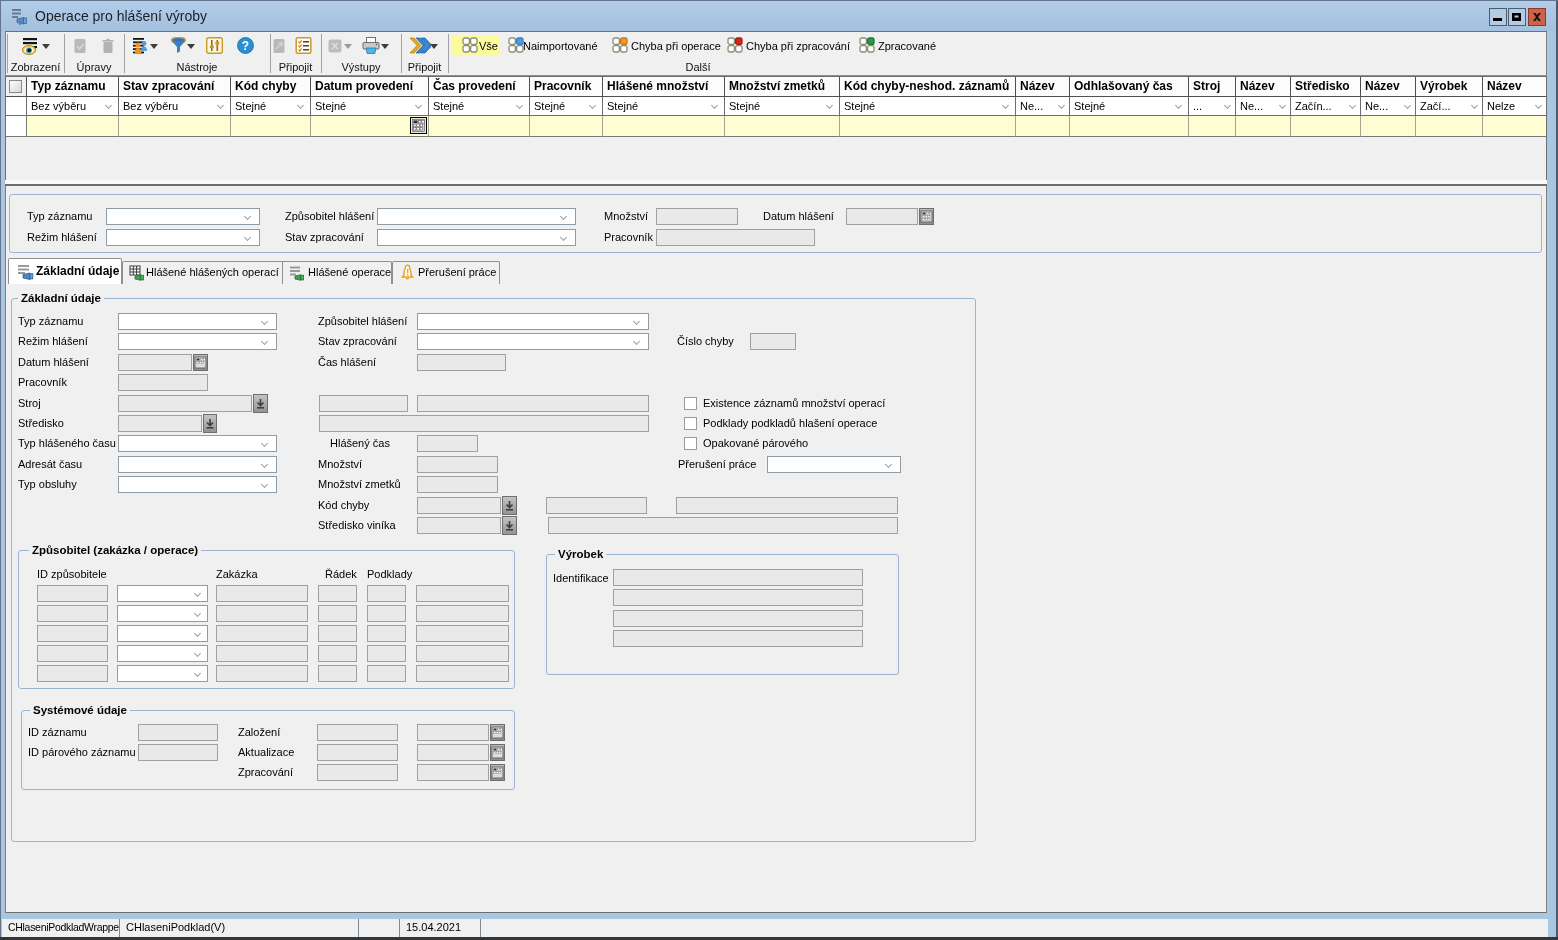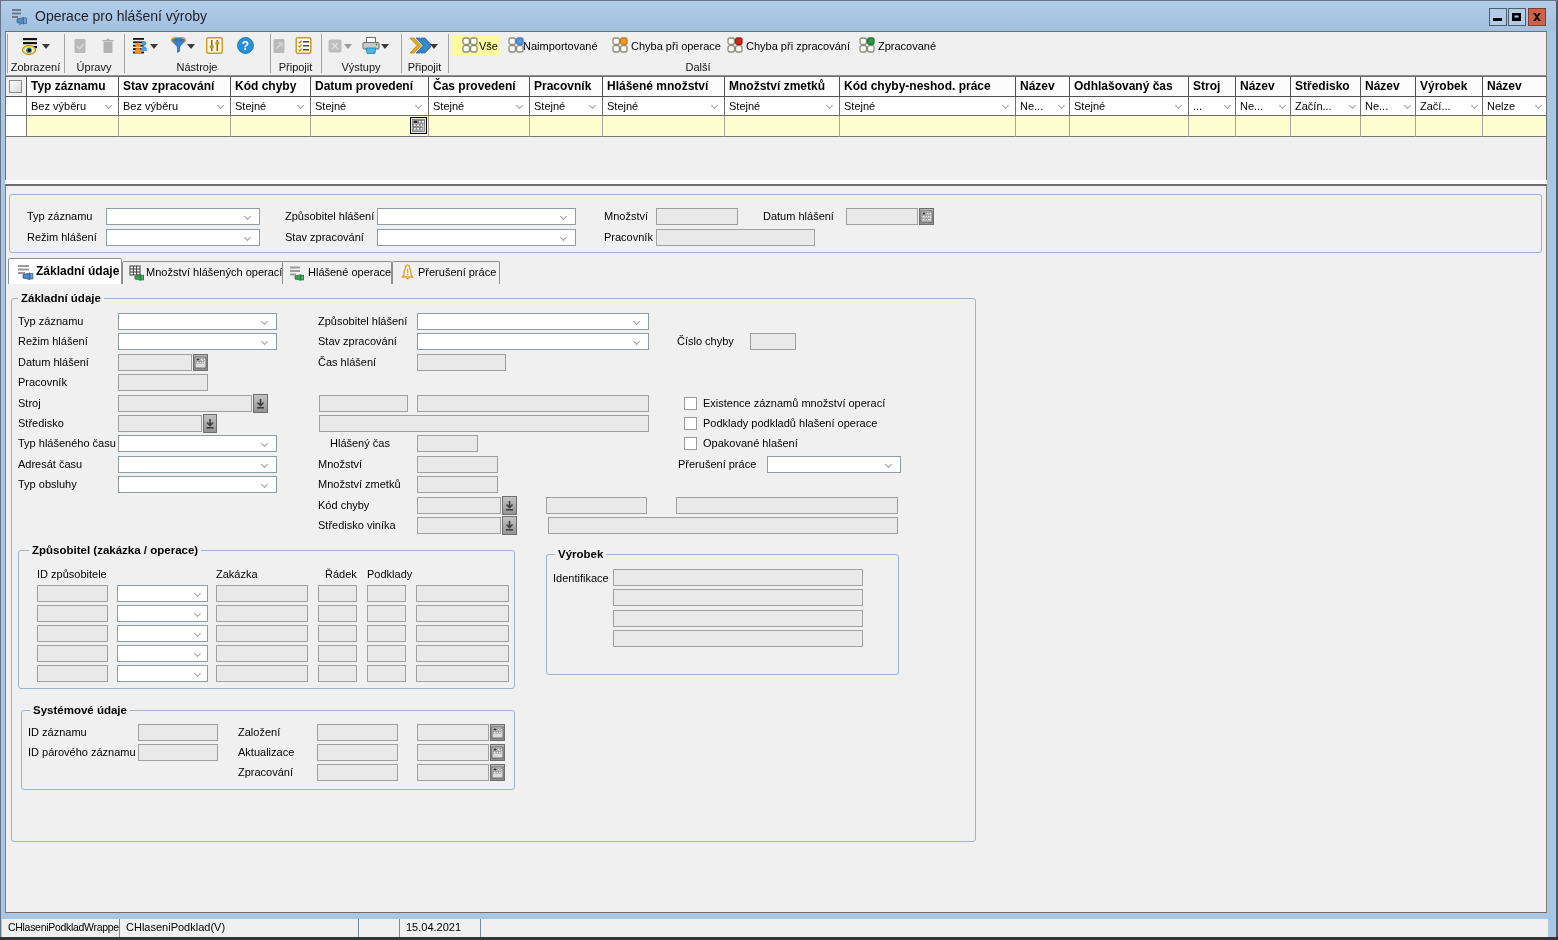--- a/index.html
+++ b/index.html
@@ -225,21 +225,21 @@
         <div style="position:absolute;left:3px;top:3px;width:13px;height:13px;border:1px solid #8a8a8a;background:linear-gradient(135deg,#fdfdfd,#d8d8d8)"></div>
       </div>
     <div class="gh" style="left:21px;width:92px">Typ záznamu</div>
     <div class="gh" style="left:113px;width:112px">Stav zpracování</div>
     <div class="gh" style="left:225px;width:80px">Kód chyby</div>
     <div class="gh" style="left:305px;width:118px">Datum provedení</div>
     <div class="gh" style="left:423px;width:101px">Čas provedení</div>
     <div class="gh" style="left:524px;width:73px">Pracovník</div>
     <div class="gh" style="left:597px;width:122px">Hlášené množství</div>
     <div class="gh" style="left:719px;width:115px">Množství zmetků</div>
-    <div class="gh" style="left:834px;width:176px">Kód chyby-neshod. práce</div>
+    <div class="gh" style="left:834px;width:176px">Kód chyby-neshod. záznamů</div>
     <div class="gh" style="left:1010px;width:54px">Název</div>
     <div class="gh" style="left:1064px;width:119px">Odhlašovaný čas</div>
     <div class="gh" style="left:1183px;width:47px">Stroj</div>
     <div class="gh" style="left:1230px;width:55px">Název</div>
     <div class="gh" style="left:1285px;width:70px">Středisko</div>
     <div class="gh" style="left:1355px;width:55px">Název</div>
     <div class="gh" style="left:1410px;width:67px">Výrobek</div>
     <div class="gh" style="left:1477px;width:63px;border-right:none">Název</div>
     <div class="gf" style="left:0;width:21px"></div>
     <div class="gf" style="left:21px;width:92px">Bez výběru<i class="chev" style="right:7px;top:6px"></i></div>
@@ -333,21 +333,21 @@
     <div class="tab" style="left:122px;top:261px;width:163px;height:23px">
       <svg style="position:absolute;left:6px;top:3px" width="16" height="16" viewBox="0 0 16 16">
           <rect x="1" y="1" width="10" height="9" fill="#fff" stroke="#3c3c3c" stroke-width="1"></rect>
           <line x1="1" y1="4" x2="11" y2="4" stroke="#3c3c3c"></line>
           <line x1="1" y1="7" x2="11" y2="7" stroke="#3c3c3c"></line>
           <line x1="4.3" y1="1" x2="4.3" y2="10" stroke="#3c3c3c"></line>
           <line x1="7.6" y1="1" x2="7.6" y2="10" stroke="#3c3c3c"></line>
           <path d="M6 11 L12 9.7 L12 15.3 L6 14 Z" fill="#3aa050" stroke="#207536" stroke-width="0.8"></path>
           <rect x="12" y="10.3" width="2.6" height="4.6" fill="#56b868" stroke="#207536" stroke-width="0.8"></rect>
         </svg>
-      <span style="position:absolute;left:23px;top:4px;white-space:nowrap">Množství hlášených operací</span>
+      <span style="position:absolute;left:23px;top:4px;white-space:nowrap">Hlášené hlášených operací</span>
     </div>
     <div class="tab" style="left:282px;top:261px;width:110px;height:23px">
       <svg style="position:absolute;left:6px;top:3px" width="16" height="16" viewBox="0 0 16 16">
           <rect x="1" y="1.5" width="10" height="2" fill="#9a9a9a"></rect>
           <rect x="1" y="5" width="10" height="2" fill="#9a9a9a"></rect>
           <rect x="1" y="8.5" width="6" height="2" fill="#9a9a9a"></rect>
           <path d="M6 11 L12 9.7 L12 15.3 L6 14 Z" fill="#3aa050" stroke="#207536" stroke-width="0.8"></path>
           <rect x="12" y="10.3" width="2.6" height="4.6" fill="#56b868" stroke="#207536" stroke-width="0.8"></rect>
         </svg>
       <span style="position:absolute;left:25px;top:4px;white-space:nowrap">Hlášené operace</span>
@@ -427,21 +427,21 @@
     <div class="gin" style="left:319px;top:415px;width:330px"></div>
     <div class="cb" style="left:684px;top:417px"></div>
     <div class="lbl" style="left:703px;top:415px;line-height:17px">Podklady podkladů hlašení operace</div>
     <div class="lbl" style="left:18px;top:435px;line-height:17px">Typ hlášeného času</div>
     <div class="combo" style="left:118px;top:435px;width:159px">
         <i class="chev" style="right:9px;top:5px"></i>
       </div>
     <div class="lbl" style="left:330px;top:435px;line-height:17px">Hlášený čas</div>
     <div class="gin" style="left:417px;top:435px;width:61px"></div>
     <div class="cb" style="left:684px;top:437px"></div>
-    <div class="lbl" style="left:703px;top:435px;line-height:17px">Opakované hlašení</div>
+    <div class="lbl" style="left:703px;top:435px;line-height:17px">Opakované párového</div>
     <div class="lbl" style="left:18px;top:456px;line-height:17px">Adresát času</div>
     <div class="combo" style="left:118px;top:456px;width:159px">
         <i class="chev" style="right:9px;top:5px"></i>
       </div>
     <div class="lbl" style="left:318px;top:456px;line-height:17px">Množství</div>
     <div class="gin" style="left:417px;top:456px;width:81px"></div>
     <div class="lbl" style="left:678px;top:456px;line-height:17px">Přerušení práce</div>
     <div class="combo" style="left:767px;top:456px;width:134px">
         <i class="chev" style="right:9px;top:5px"></i>
       </div>

